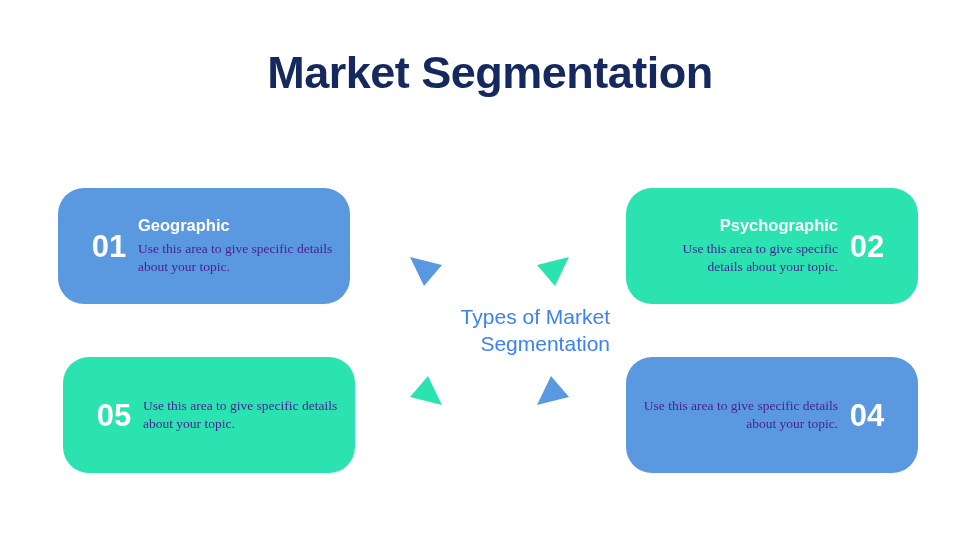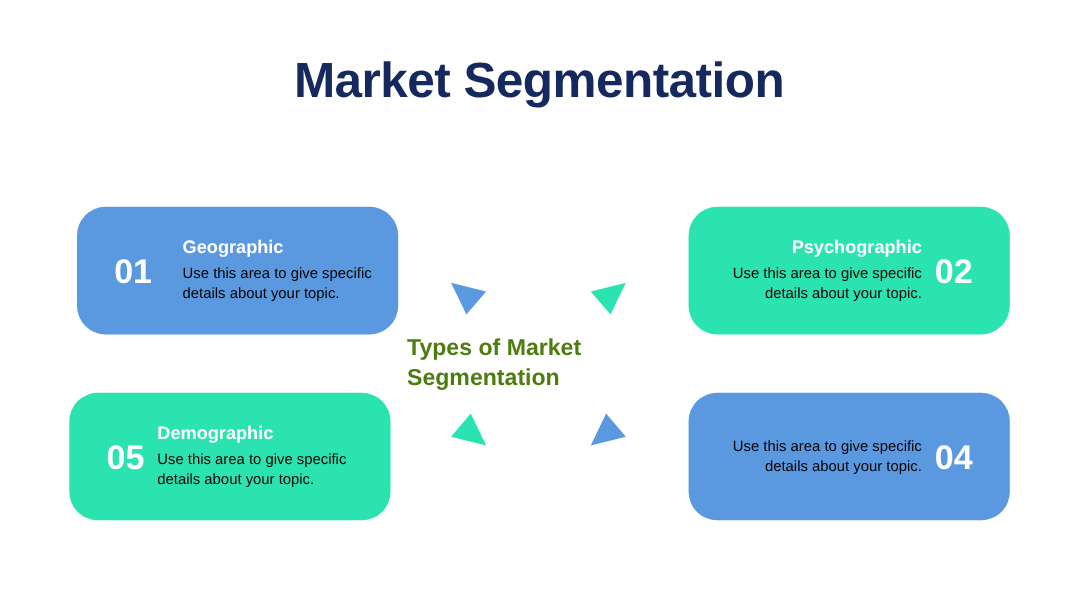--- a/index.html
+++ b/index.html
@@ -64,40 +64,41 @@
   .card-right .card-body { text-align: right; }
 
   .card-heading {
     color: #ffffff;
     font-size: 16.5px;
     font-weight: bold;
     margin-bottom: 5px;
     line-height: 1.15;
   }
   .card-desc {
-    color: #000000;
+    color: #4c1d95;
     font-size: 13.5px;
     line-height: 1.35;
     font-weight: normal;
+    font-family: Liberation Serif, serif;
   }
 
-  #card-01 { left: 70px;  top: 188px; gap: 16px; }
+  #card-01 { left: 58px;  top: 188px; }
   #card-02 { left: 63px;  top: 357px; }
   #card-03 { left: 626px; top: 188px; padding-left: 32px; }
   #card-04 { left: 626px; top: 357px; }
 
   #center-label {
     position: absolute;
     left: 370px;
     top: 303px;
     width: 240px;
-    text-align: left;
+    text-align: right;
     font-size: 21px;
-    font-weight: bold;
-    color: #4d7c0f;
+    font-weight: normal;
+    color: #3b82f6;
     line-height: 1.3;
   }
 
   .arrow {
     position: absolute;
     width: 34px;
     height: 34px;
   }
   #arrow-top-left     { left: 409px; top: 253px; }
   #arrow-top-right    { left: 536px; top: 253px; }
@@ -115,21 +116,20 @@
     <div class="card-number">01</div>
     <div class="card-body">
       <div class="card-heading">Geographic</div>
       <div class="card-desc">Use this area to give specific details about your topic.</div>
     </div>
   </div>
 
   <div class="card green card-left" id="card-02">
     <div class="card-number">05</div>
     <div class="card-body">
-      <div class="card-heading">Demographic</div>
       <div class="card-desc">Use this area to give specific details about your topic.</div>
     </div>
   </div>
 
   <div class="card green card-right" id="card-03">
     <div class="card-body">
       <div class="card-heading">Psychographic</div>
       <div class="card-desc">Use this area to give specific details about your topic.</div>
     </div>
     <div class="card-number">02</div>

